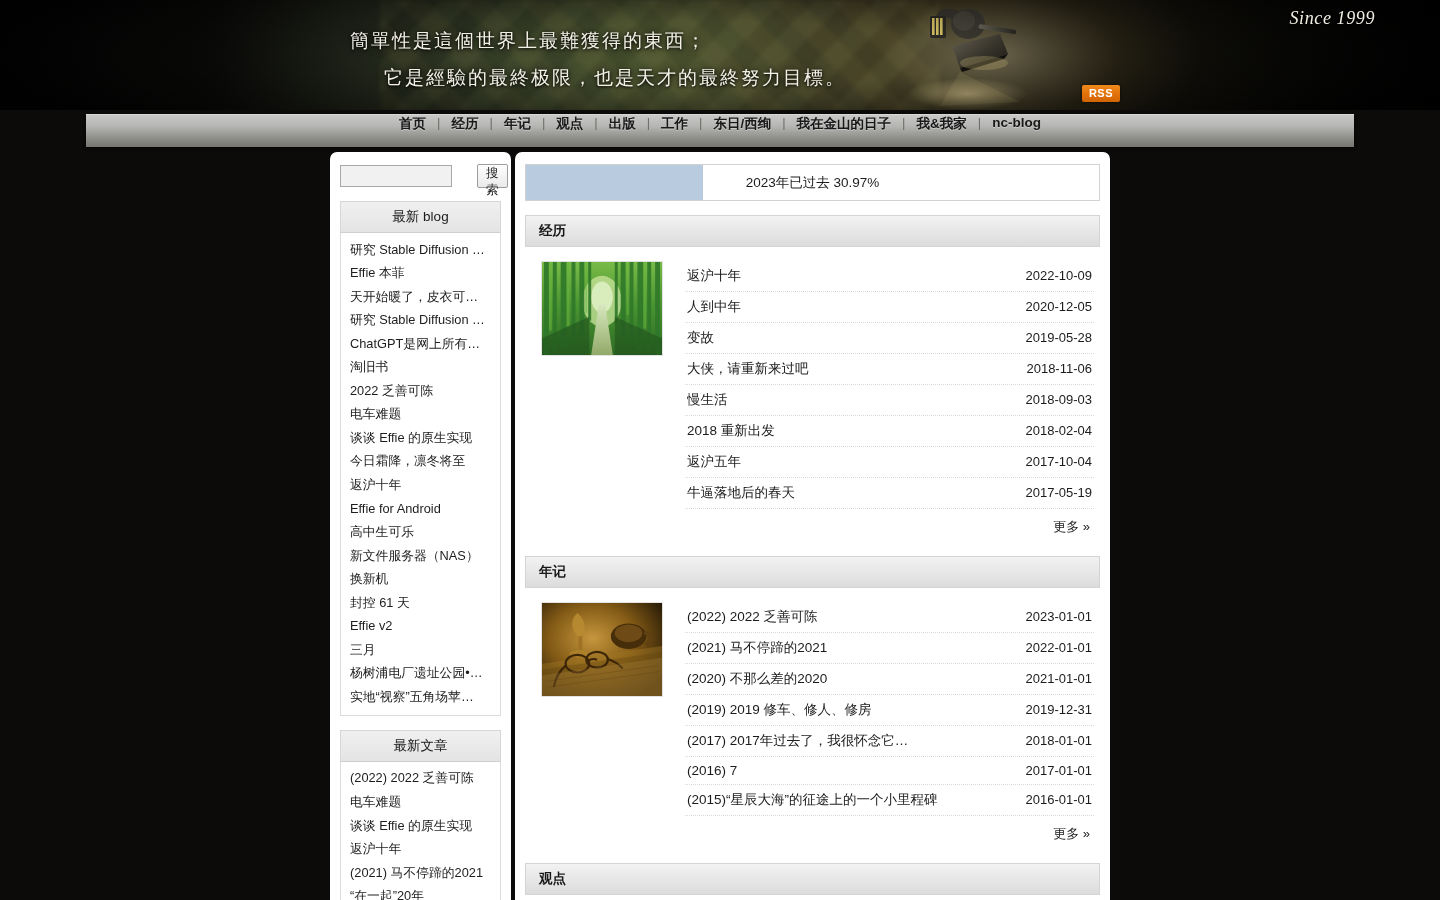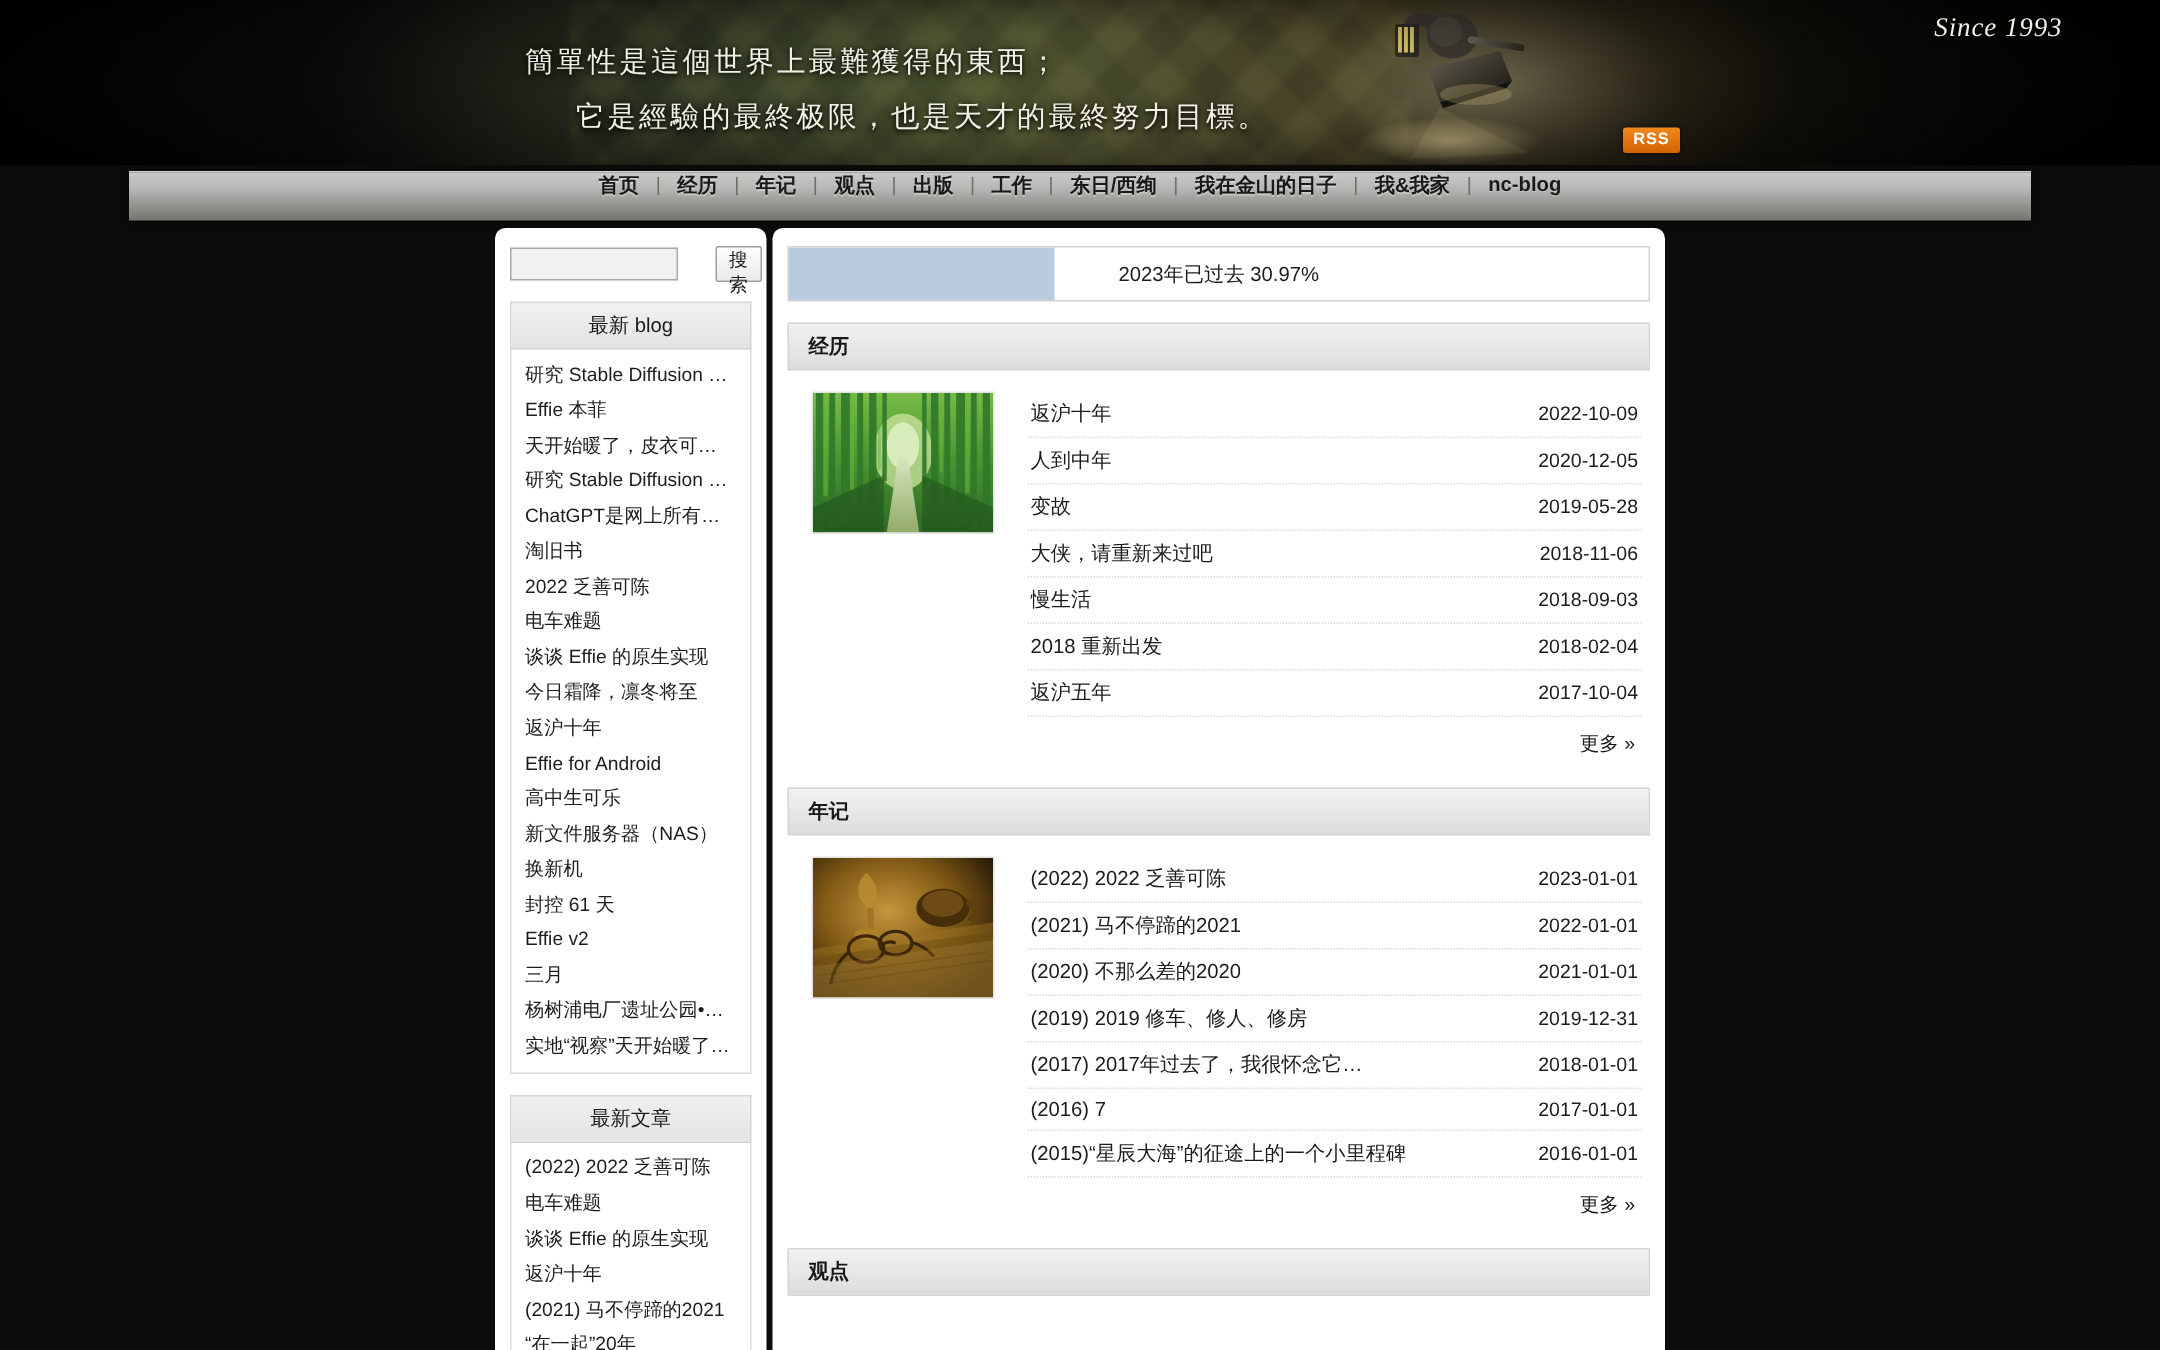--- a/index.html
+++ b/index.html
@@ -291,21 +291,21 @@
     <path d="M52 44 L100 32 L108 52 L60 66 Z" fill="url(#shadeG)"></path>
     <path d="M60 66 L108 52 L104 57 L62 70 Z" fill="#151310"></path>
     <ellipse cx="84" cy="61" rx="24" ry="7" fill="#cdb878" opacity="0.30"></ellipse>
     <path d="M60 70 L120 100 L40 104 Z" fill="#ffeaa0" opacity="0.10"></path>
   </svg>
 
   <div id="banner-vignette"></div>
 
   <div class="banner-quote" id="quote-line1">簡單性是這個世界上最難獲得的東西；</div>
   <div class="banner-quote" id="quote-line2">它是經驗的最終极限，也是天才的最終努力目標。</div>
-  <div id="since-label">Since 1993</div>
+  <div id="since-label">Since 1999</div>
   <div id="rss-badge">RSS</div>
 </div>
 
 <div id="navbar">
     <a class="nav-item">首页</a>
     <span class="nav-sep">|</span>
     <a class="nav-item">经历</a>
     <span class="nav-sep">|</span>
     <a class="nav-item">年记</a>
     <span class="nav-sep">|</span>
@@ -345,21 +345,21 @@
           <div class="side-item">今日霜降，凛冬将至</div>
           <div class="side-item">返沪十年</div>
           <div class="side-item">Effie for Android</div>
           <div class="side-item">高中生可乐</div>
           <div class="side-item">新文件服务器（NAS）</div>
           <div class="side-item">换新机</div>
           <div class="side-item">封控 61 天</div>
           <div class="side-item">Effie v2</div>
           <div class="side-item">三月</div>
           <div class="side-item">杨树浦电厂遗址公园•…</div>
-          <div class="side-item">实地“视察”天开始暖了…</div>
+          <div class="side-item">实地“视察”五角场苹…</div>
         </div>
       </div>
       <div class="side-block">
         <div class="side-head">最新文章</div>
         <div class="side-list">
           <div class="side-item">(2022) 2022 乏善可陈</div>
           <div class="side-item">电车难题</div>
           <div class="side-item">谈谈 Effie 的原生实现</div>
           <div class="side-item">返沪十年</div>
           <div class="side-item">(2021) 马不停蹄的2021</div>
@@ -443,20 +443,24 @@
               <span class="entry-date">2018-09-03</span>
             </div>
             <div class="entry-row">
               <span class="entry-title">2018 重新出发</span>
               <span class="entry-date">2018-02-04</span>
             </div>
             <div class="entry-row">
               <span class="entry-title">返沪五年</span>
               <span class="entry-date">2017-10-04</span>
             </div>
+            <div class="entry-row">
+              <span class="entry-title">牛逼落地后的春天</span>
+              <span class="entry-date">2017-05-19</span>
+            </div>
             <div class="more-row">更多 »</div>
           </div>
         </div>
       </div>
       <div class="section">
         <div class="section-head">年记</div>
         <div class="section-body">
           <div class="thumb">
             <svg viewBox="0 0 122 95" preserveAspectRatio="none">
       <defs>

